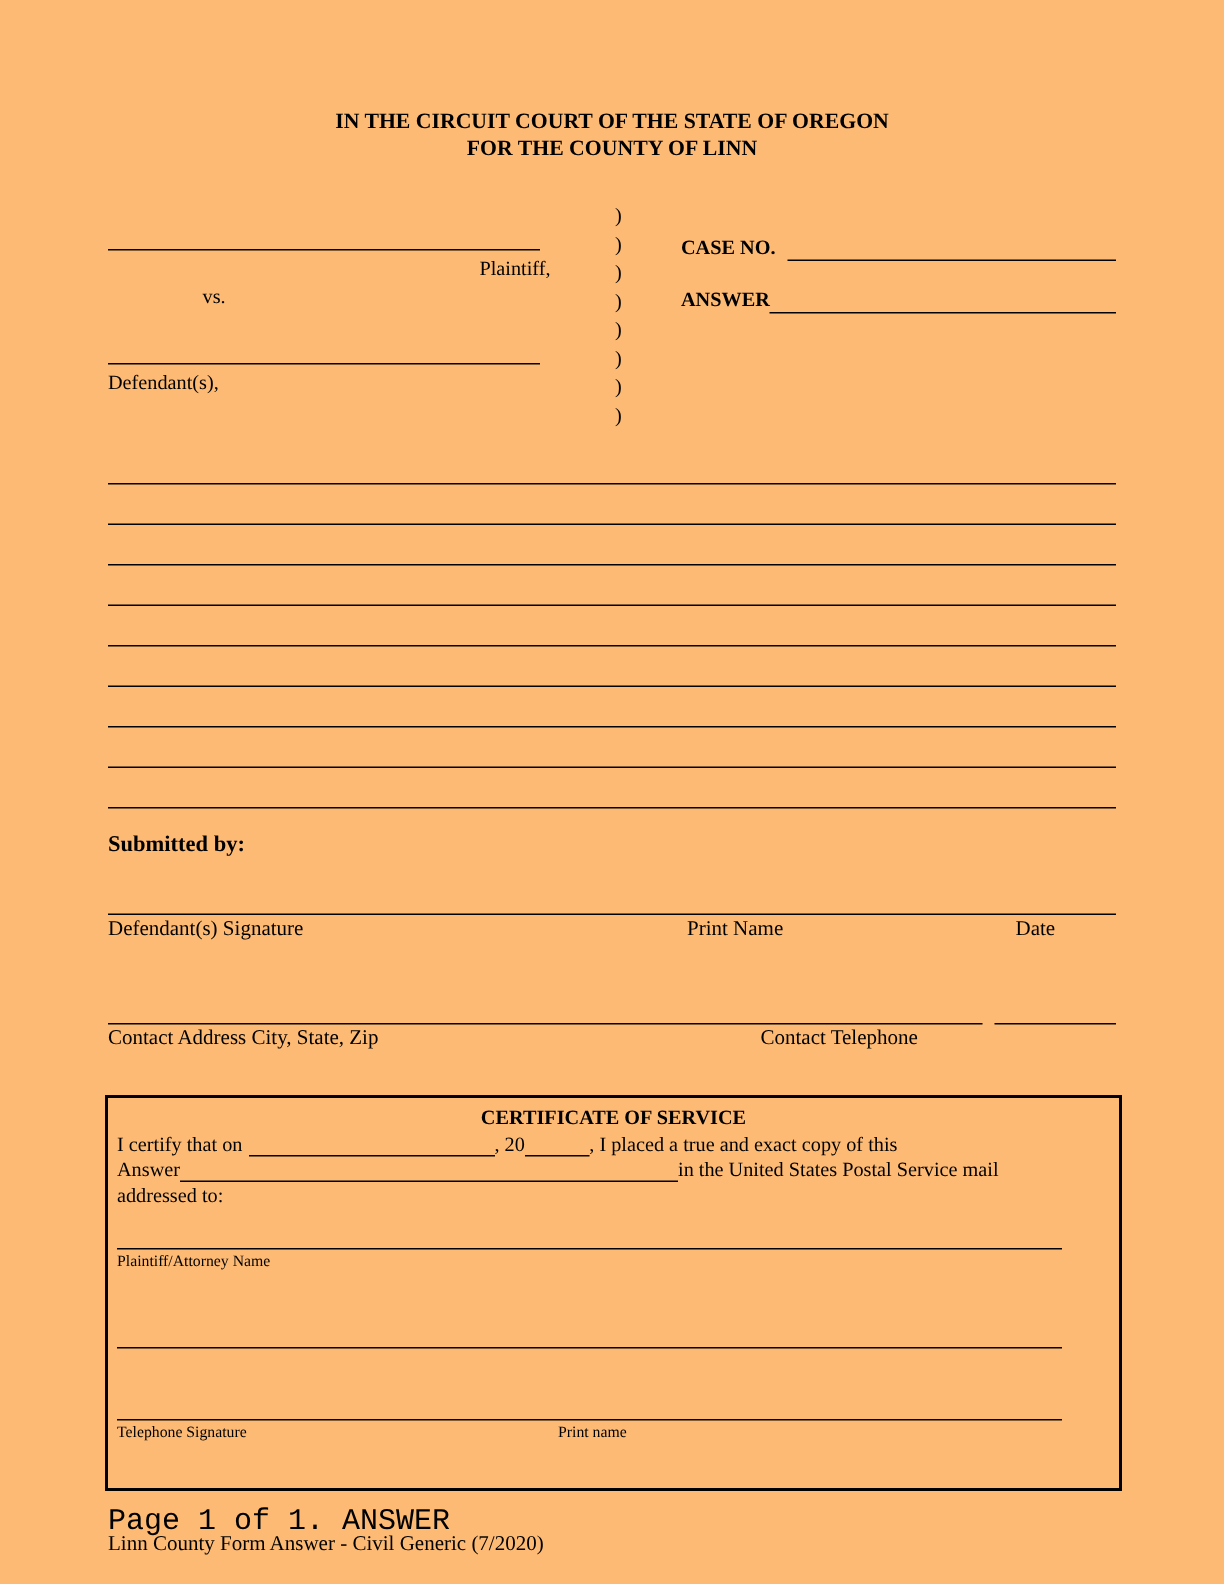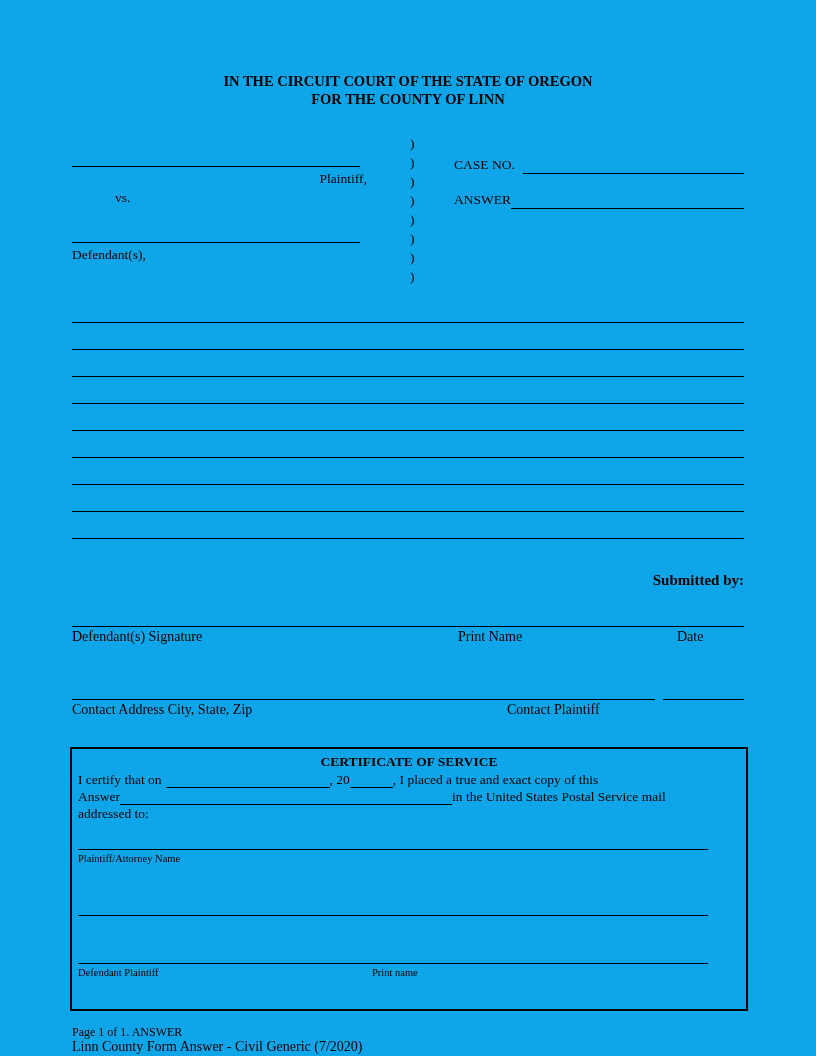--- a/index.html
+++ b/index.html
@@ -1,47 +1,47 @@
 <!DOCTYPE html>
 <html><head>
 <meta charset="utf-8">
 <style>
   * { margin:0; padding:0; box-sizing:border-box; }
   html, body { background:#ffffff; }
-  .page { width:816px; height:1056px; margin:0 auto; background:#0ea5e9; position:relative; overflow:hidden;
+  .page { width:816px; height:1056px; margin:0 auto; background:#fdba74; position:relative; overflow:hidden;
           font-family:"Liberation Serif","DejaVu Serif",serif; font-size:13.5px; color:#000; }
   .content { padding:0 72px; }
 
   
   .doc-title { text-align:center; font-weight:bold; font-size:14.5px; line-height:18px; padding-top:72px; }
 
   
   .caption { display:flex; margin-top:26px; }
   .cap-left { width:330px; }
   .cap-line-a { margin-top:32px; width:288px; height:0; border-bottom:1px solid #000; }
   .cap-plaintiff { width:295px; text-align:right; line-height:19px; padding-top:2px; }
-  .cap-vs { margin-left:43px; line-height:19px; }
+  .cap-vs { margin-left:63px; line-height:19px; }
   .cap-line-b { margin-top:35px; width:288px; height:0; border-bottom:1px solid #000; }
   .cap-defendant { width:288px; padding-right:30px; line-height:19px; padding-top:2px; }
   .cap-parens { width:52px; padding-left:8px; }
   .cap-parens > div { line-height:19px; }
-  .cap-right { flex:1; }
+  .cap-right { flex:1;font-weight:bold; }
   .cap-row { display:flex; line-height:19px; }
   .row-case { margin-top:21px; }
   .row-answer { margin-top:16px; }
   .cap-label { white-space:pre; }
   .cap-blank { flex:1; border-bottom:1px solid #000; }
   .ml5 { margin-left:5px; }
 
   
   .body-lines { margin-top:10px; }
   .rule { height:27px; border-bottom:1px solid #000; }
 
   
-  .submitted-heading { margin-top:31px; font-weight:bold; font-size:15px; line-height:20px;text-align:right; }
+  .submitted-heading { margin-top:14px; font-weight:bold; font-size:15px; line-height:20px; }
   .sig-line { margin-top:36px; height:0; border-bottom:1px solid #000; }
   .label-row { position:relative; height:20px; line-height:20px; font-size:14px; }
   .pos-print { position:absolute; left:386px; }
   .pos-date { position:absolute; left:605px; }
   .contact-lines { display:flex; margin-top:52px; }
   .contact-long { width:583px; border-bottom:1px solid #000; }
   .contact-short { flex:1; margin-left:8px; border-bottom:1px solid #000; }
   .pos-tel { position:absolute; left:435px; }
 
   
@@ -55,21 +55,21 @@
   .w332 { width:332px; }
   .cert-line { margin-top:27px; width:630px; height:0; border-bottom:1px solid #000; }
   .cert-line-2 { margin-top:49px; }
   .cert-line-3 { margin-top:47px; }
   .cert-small { position:relative; font-size:10.5px; line-height:14px; height:14px; margin-top:2px; }
   .pos-cityzip { position:absolute; left:392px; }
   .pos-printname { position:absolute; left:294px; }
 
   
   .footer { margin-top:6px; }
-  .footer-page { font-size:12px; line-height:18px; }
+  .footer-page { font-size:20px; line-height:18px;font-family:Liberation Mono, monospace; }
   .footer-form { font-size:14px; line-height:12px; }
 </style>
 </head>
 <body>
 
 <div class="page">
   <div class="content">
 
     <div class="doc-title">
       <div>IN THE CIRCUIT COURT OF THE STATE OF OREGON</div>
@@ -126,40 +126,40 @@
       <span class="pos-print">Print Name</span>
       <span class="pos-date">Date</span>
     </div>
 
     <div class="contact-lines">
       <div class="contact-long"></div>
       <div class="contact-short"></div>
     </div>
     <div class="label-row">
       <span>Contact Address City, State, Zip</span>
-      <span class="pos-tel">Contact Plaintiff</span>
+      <span class="pos-tel">Contact Telephone</span>
     </div>
 
     <div class="cert-box">
       <div class="cert-title">CERTIFICATE OF SERVICE</div>
 
       <div class="cert-par"><span class="pre">I certify that on</span><span class="iblank w164"></span><span class="pre">, 20</span><span class="iblank w43"></span><span class="pre">, I placed a true and exact copy of this</span></div>
 
       <div class="cert-par"><span class="pre">Answer</span><span class="iblank w332"></span><span class="pre">in the United States Postal Service mail</span></div>
 
       <div class="cert-par">addressed to:</div>
 
       <div class="cert-line"></div>
       <div class="cert-small">Plaintiff/Attorney Name</div>
 
       <div class="cert-line cert-line-2"></div>
 
       <div class="cert-line cert-line-3"></div>
       <div class="cert-small">
-        <span>Defendant Plaintiff</span>
+        <span>Telephone Signature</span>
         <span class="pos-printname">Print name</span>
       </div>
     </div>
 
     <div class="footer">
       <div class="footer-page">Page 1 of 1. ANSWER</div>
       <div class="footer-form">Linn County Form Answer - Civil Generic (7/2020)</div>
     </div>
 
   </div>

